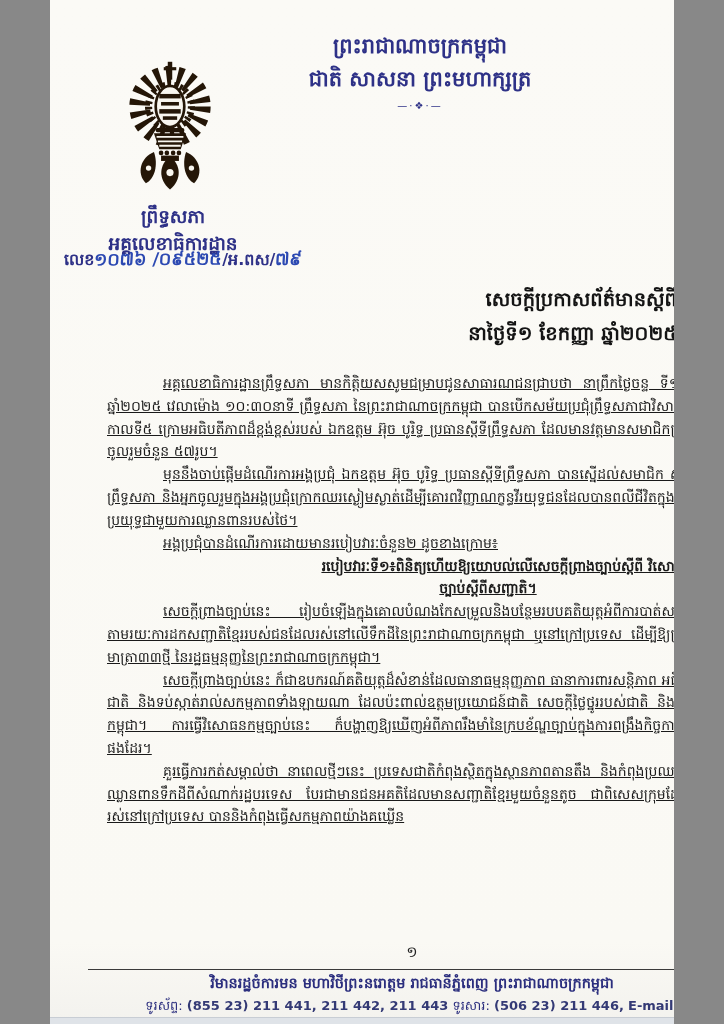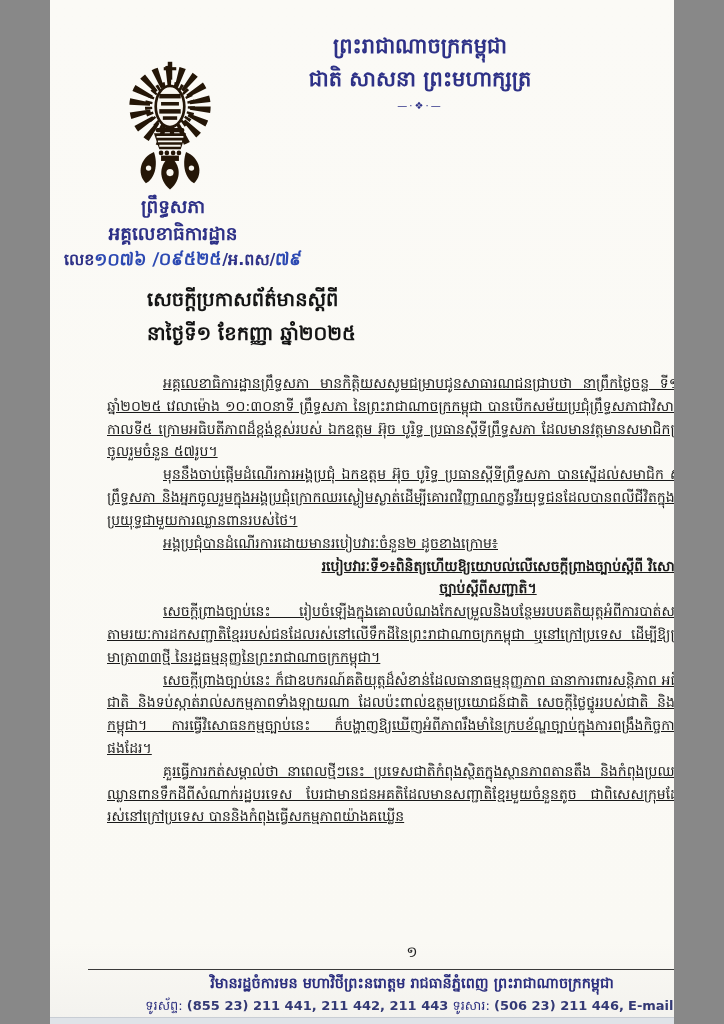--- a/index.html
+++ b/index.html
@@ -18,36 +18,36 @@
     text-align:center;font-weight:bold;font-size:21px;line-height:1.55;
     color:#2e3187;
   }
   .header-divider{
     position:absolute;left:150px;top:100px;width:440px;
     text-align:center;color:#2e3187;font-size:10px;letter-spacing:2px;
   }
   
   .emblem{position:absolute;left:66px;top:60px;width:108px;height:134px;}
   .letterhead{
-    position:absolute;left:14px;top:194px;width:218px;
+    position:absolute;left:14px;top:204px;width:218px;
     text-align:center;font-weight:bold;color:#2e3187;
     font-size:18.5px;line-height:1.45;
   }
   .ref-line{
     position:absolute;left:14px;top:248px;width:300px;
     font-size:16px;color:#2e3187;font-weight:bold;white-space:nowrap;
   }
   .hand{
     color:#2c49b2;font-weight:bold;display:inline-block;
     transform:skewX(-4deg) rotate(-0.5deg);font-size:17.5px;
   }
   
   .doc-title{
     position:absolute;left:97px;top:283px;width:530px;
-    text-align:left;font-weight:bold;color:#141414;
+    text-align:right;font-weight:bold;color:#141414;
     font-size:19.5px;line-height:1.75;
   }
   
   .body-text{
     position:absolute;left:57px;top:372px;width:612px;
     color:#1a1a1a;font-size:14px;line-height:1.63;text-align:justify;text-decoration:underline;
   }
   .body-text p{margin:0;text-indent:56px;}
   .agenda{
     margin:0;font-weight:bold;

